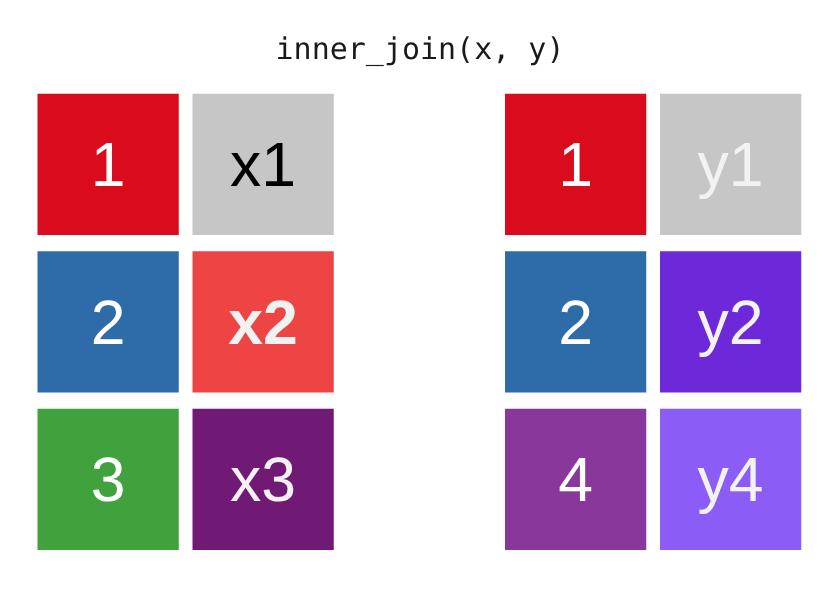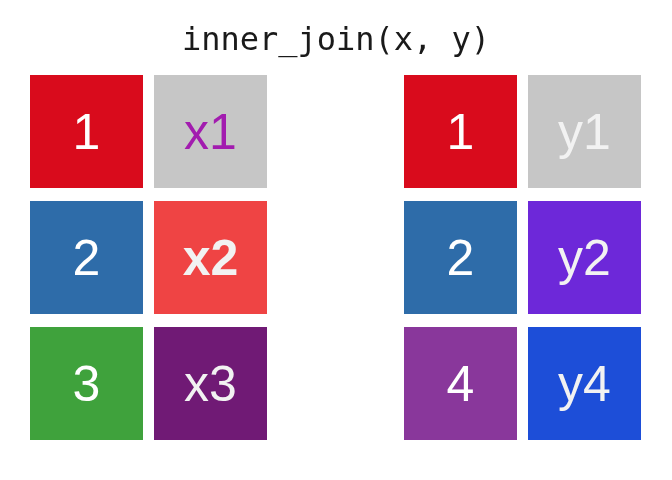--- a/index.html
+++ b/index.html
@@ -15,21 +15,21 @@
     overflow: hidden;
     font-family: "Liberation Sans", sans-serif;
   }
   .title {
     position: absolute;
     top: 18px;
     left: 0;
     width: 672px;
     text-align: center;
     font-family: "DejaVu Sans Mono", monospace;
-    font-size: 32px;
+    font-size: 24px;
     line-height: 42px;
     color: #1a1a1a;
     white-space: pre;
   }
   .join-table {
     position: absolute;
     top: 75px;
     display: grid;
     grid-template-columns: 113px 113px;
     gap: 13px 11px;
@@ -50,28 +50,28 @@
   .cell.value { color: #f2f2f2; }
 </style>
 </head>
 <body>
 
 <div class="canvas">
   <div class="title">inner_join(x, y)</div>
 
   <div class="join-table left">
       <div class="cell key" style="background: rgb(217, 11, 28); color: rgb(255, 255, 255);">1</div>
-      <div class="cell value" style="background: rgb(198, 198, 198); color: #a21caf;">x1</div>
+      <div class="cell value" style="background: rgb(198, 198, 198); color: #000000;">x1</div>
       <div class="cell key" style="background: rgb(46, 108, 169); color: rgb(255, 255, 255);">2</div>
       <div class="cell value" style="background: #ef4444; color: rgb(242, 242, 242); font-weight: bold;">x2</div>
       <div class="cell key" style="background: rgb(63, 162, 60); color: rgb(255, 255, 255);">3</div>
       <div class="cell value" style="background: #701a75; color: rgb(242, 242, 242);">x3</div>
     </div>
 
   <div class="join-table right">
       <div class="cell key" style="background: rgb(217, 11, 28); color: rgb(255, 255, 255);">1</div>
       <div class="cell value" style="background: rgb(198, 198, 198); color: rgb(242, 242, 242);">y1</div>
       <div class="cell key" style="background: rgb(46, 108, 169); color: rgb(255, 255, 255);">2</div>
       <div class="cell value" style="background: #6d28d9; color: rgb(242, 242, 242);">y2</div>
       <div class="cell key" style="background: rgb(137, 55, 155); color: rgb(255, 255, 255);">4</div>
-      <div class="cell value" style="background: #1d4ed8; color: rgb(242, 242, 242);">y4</div>
+      <div class="cell value" style="background: #8b5cf6; color: rgb(242, 242, 242);">y4</div>
     </div>
 </div>
 
 </body></html>

